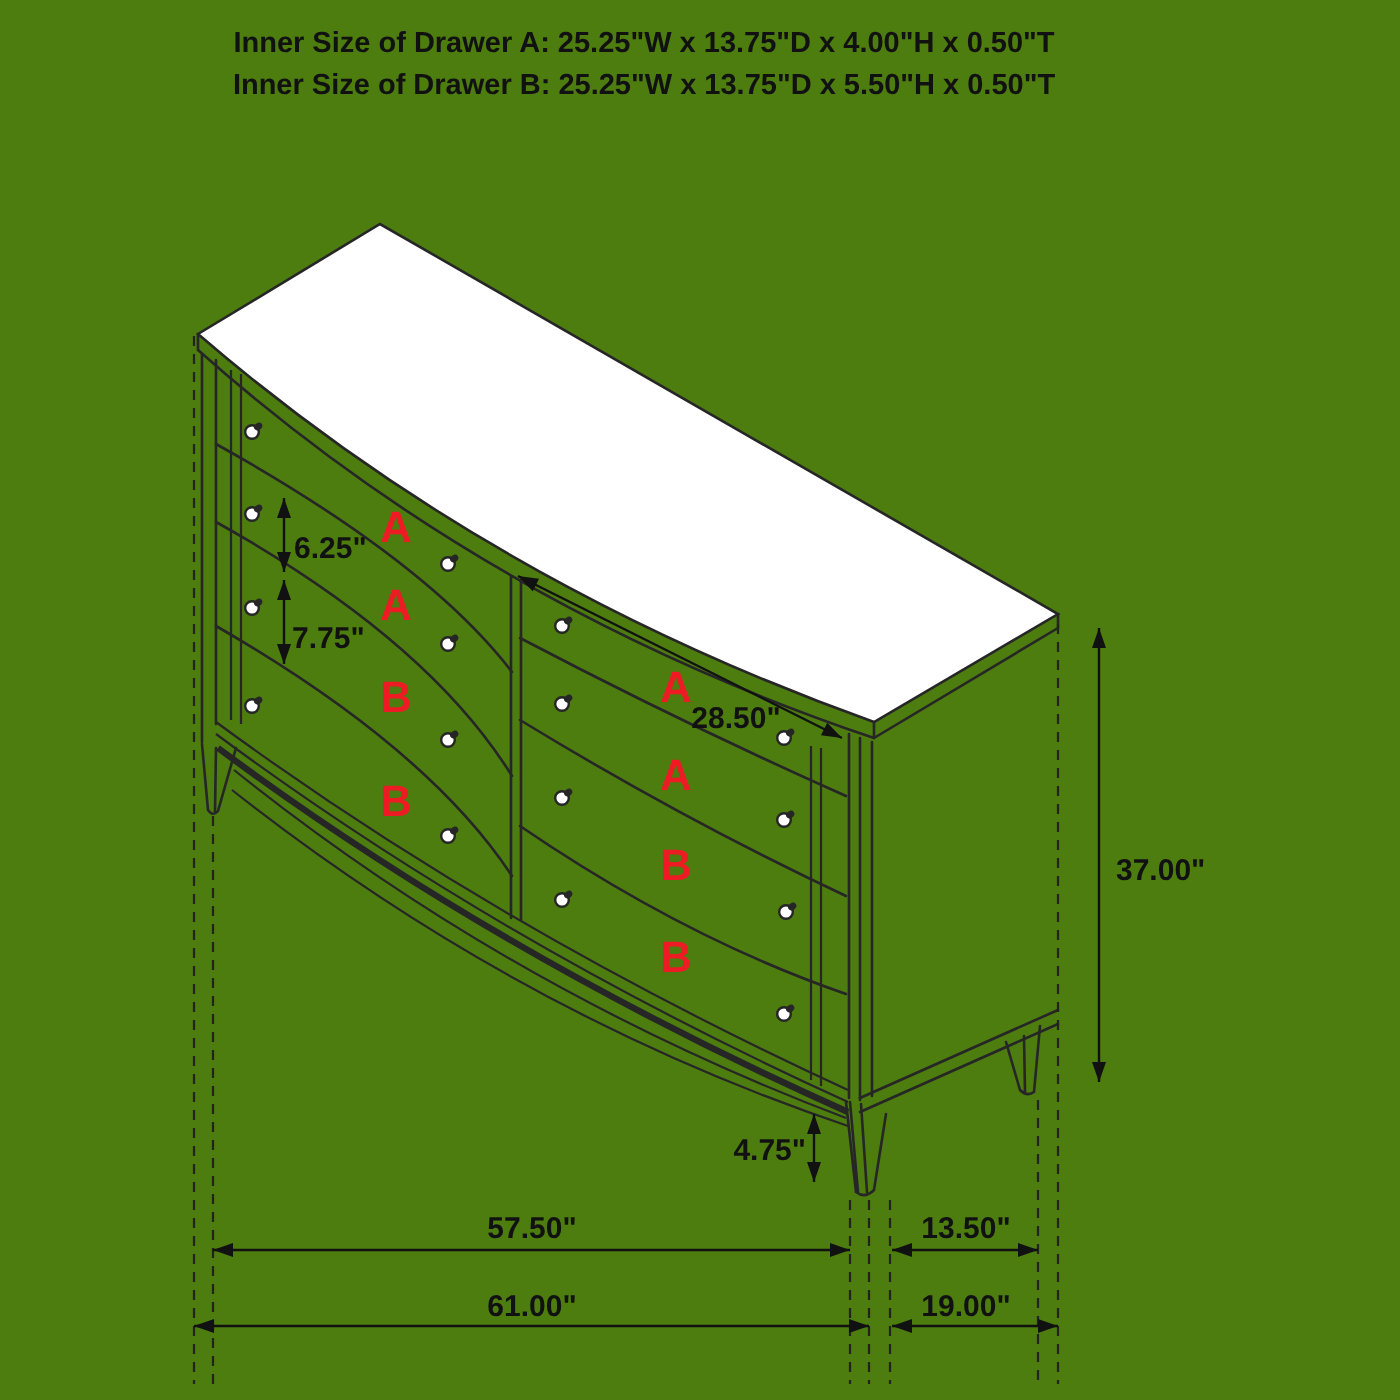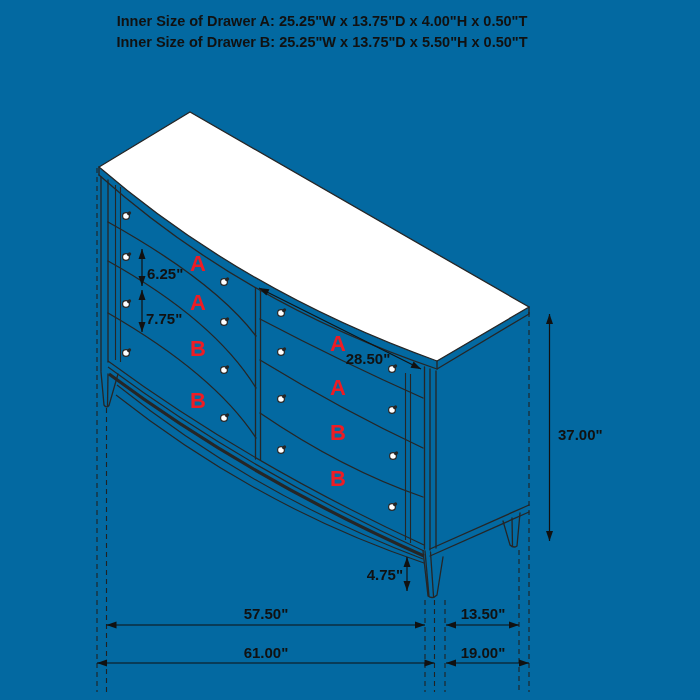--- a/index.html
+++ b/index.html
@@ -1,16 +1,16 @@
 <!DOCTYPE html>
 <html><head>
 <meta charset="utf-8">
 <style>
   html,body { margin:0; padding:0; background:#ffffff; }
-  #stage { position:relative; width:700px; height:700px; background:#0369a1;
+  #stage { position:relative; width:700px; height:700px; background:#4d7c0f;
            font-family:"Liberation Sans", sans-serif; overflow:hidden; }
   svg text { font-family:"Liberation Sans", sans-serif; }
   .hdr   { font-size:14.5px; font-weight:bold; fill:#111111; }
   .dim   { font-size:15px;   font-weight:bold; fill:#111111; }
   .dlabel{ font-size:22px;   font-weight:bold; }
   .ln    { stroke:#262626; stroke-width:1.3; fill:none; stroke-linecap:round; }
   .lnthin{ stroke:#262626; stroke-width:1.1; fill:none; }
   .lnheavy{ stroke:#262626; stroke-width:3.2; fill:none; }
   .face  { fill:#ffffff; stroke:#262626; stroke-width:1.3; }
   .dimln { stroke:#111111; stroke-width:1.2; fill:none; }

